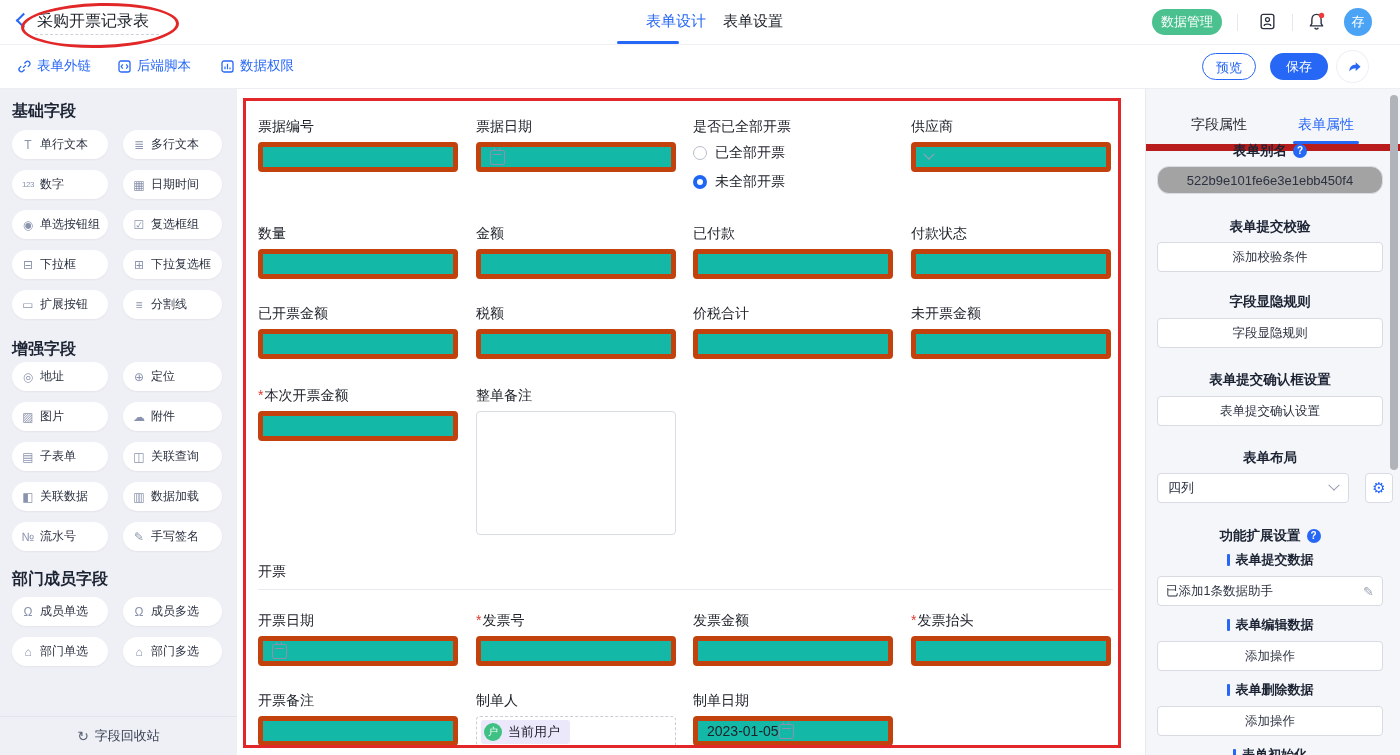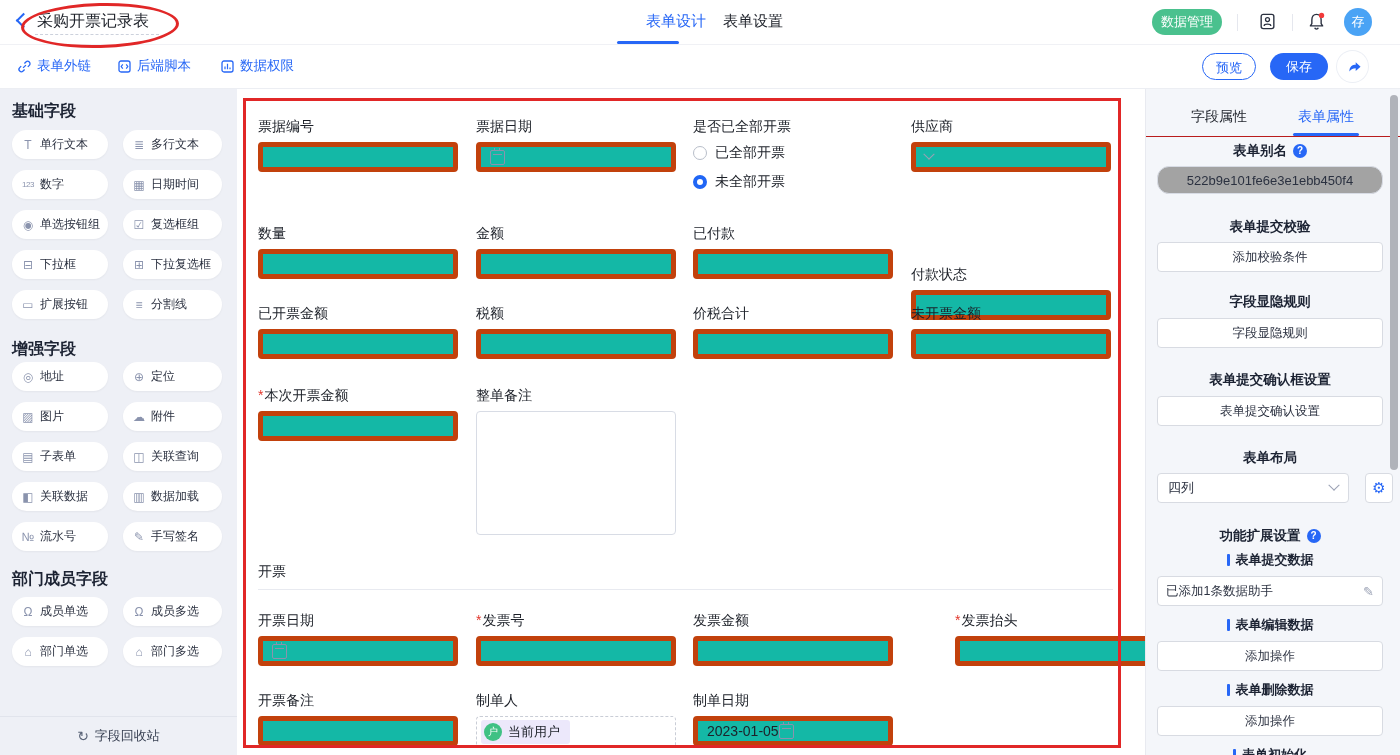--- a/index.html
+++ b/index.html
@@ -50,21 +50,21 @@
   .radio-row{display:flex;align-items:center;gap:8px;height:20px;font-size:14px;color:#1b1f27;cursor:pointer;}
   .radio{width:14px;height:14px;border-radius:50%;box-sizing:border-box;border:1px solid #b8bec9;background:#fff;flex:0 0 14px;}
   .radio.checked{border:4.5px solid #2066f5;}
   .sec-div .hr{border-top:1px solid #e8eaf0;margin-top:8px;}
   .user-box{height:32px;border:1px dashed #c9cdd6;border-radius:4px;box-sizing:border-box;display:flex;align-items:center;padding:0 4px;cursor:pointer;}
   .user-tag{display:flex;align-items:center;gap:6px;background:#ece8fb;border-radius:3px;height:24px;padding:0 10px 0 3px;}
   .user-tag .uavatar{width:18px;height:18px;border-radius:50%;background:#3fc184;color:#fff;font-size:10px;text-align:center;line-height:18px;}
   .user-tag .uname{font-size:13px;color:#1d2129;}
   
   .rpanel{position:absolute;left:1145px;top:88px;width:255px;height:667px;background:#f4f6fa;border-left:1px solid #e8eaf0;box-sizing:border-box;overflow:hidden;}
-  .rp-tabs{position:absolute;left:0;top:8px;width:255px;height:40px;border-bottom:1px solid #b91c1c;}
+  .rp-tabs{position:absolute;left:0;top:16px;width:255px;height:40px;border-bottom:7px solid #b91c1c;}
   .rp-tab{position:absolute;top:12px;font-size:14px;color:#1d2129;cursor:pointer;}
   .rp-tab.a1{left:45px;}
   .rp-tab.a2{left:152px;color:#2767f6;}
   .rp-underline{position:absolute;left:147px;top:37px;width:66px;height:3px;background:#2767f6;border-radius:2px;}
   .rp-item{position:absolute;left:11px;width:226px;box-sizing:border-box;justify-content:center;}
   .rp-title{font-size:13.5px;font-weight:bold;color:#1c2333;display:flex;align-items:center;gap:6px;height:18px;}
   .qicon{width:14px;height:14px;border-radius:50%;background:#2767f6;color:#fff;font-size:10px;font-weight:bold;text-align:center;line-height:14px;}
   .qicon::before{content:"?";}
   .rp-input{height:28px;background:#a3a3a3;border:1px solid #d8dce5;border-radius:12px;display:flex;align-items:center;padding:0 8px;font-size:13px;color:#2b3140;cursor:text;}
   .rp-btn{height:30px;background:#fff;border:1px solid #d8dbe2;border-radius:4px;display:flex;align-items:center;justify-content:center;font-size:12.5px;color:#2b3140;cursor:pointer;}
@@ -289,21 +289,21 @@
     <div class="inp"></div>
   </div>
   <div class="fld" style="left:239px;top:135px;">
     <div class="lbl"><span>金额</span></div>
     <div class="inp"></div>
   </div>
   <div class="fld" style="left:456px;top:135px;">
     <div class="lbl"><span>已付款</span></div>
     <div class="inp"></div>
   </div>
-  <div class="fld" style="left:674px;top:135px;margin-top:41px;">
+  <div class="fld" style="left:674px;top:135px;">
     <div class="lbl"><span>付款状态</span></div>
     <div class="inp"></div>
   </div>
 
   <div class="fld" style="left:21px;top:215px;">
     <div class="lbl"><span>已开票金额</span></div>
     <div class="inp"></div>
   </div>
   <div class="fld" style="left:239px;top:215px;">
     <div class="lbl"><span>税额</span></div>
@@ -340,21 +340,21 @@
       </div>
   </div>
   <div class="fld" style="left:239px;top:522px;">
     <div class="lbl"><span class="req">*</span><span>发票号</span></div>
     <div class="inp"></div>
   </div>
   <div class="fld" style="left:456px;top:522px;">
     <div class="lbl"><span>发票金额</span></div>
     <div class="inp"></div>
   </div>
-  <div class="fld" style="left:674px;top:522px;margin-left:44px;">
+  <div class="fld" style="left:674px;top:522px;">
     <div class="lbl"><span class="req">*</span><span>发票抬头</span></div>
     <div class="inp"></div>
   </div>
 
   <div class="fld" style="left:21px;top:602px;">
     <div class="lbl"><span>开票备注</span></div>
     <div class="inp"></div>
   </div>
   <div class="fld" style="left:239px;top:602px;">
     <div class="lbl"><span>制单人</span></div>

